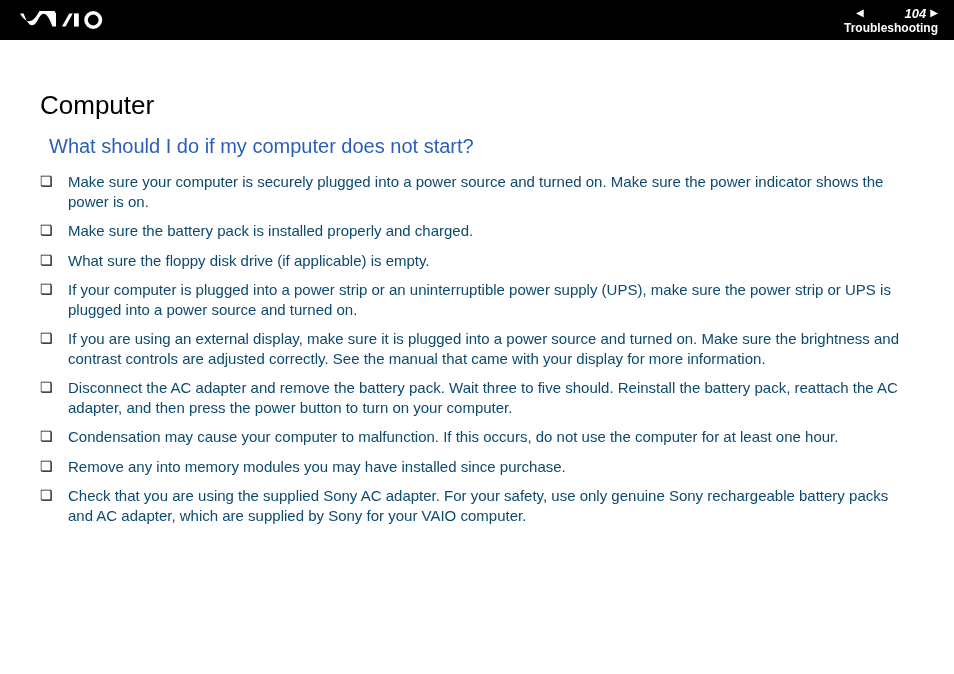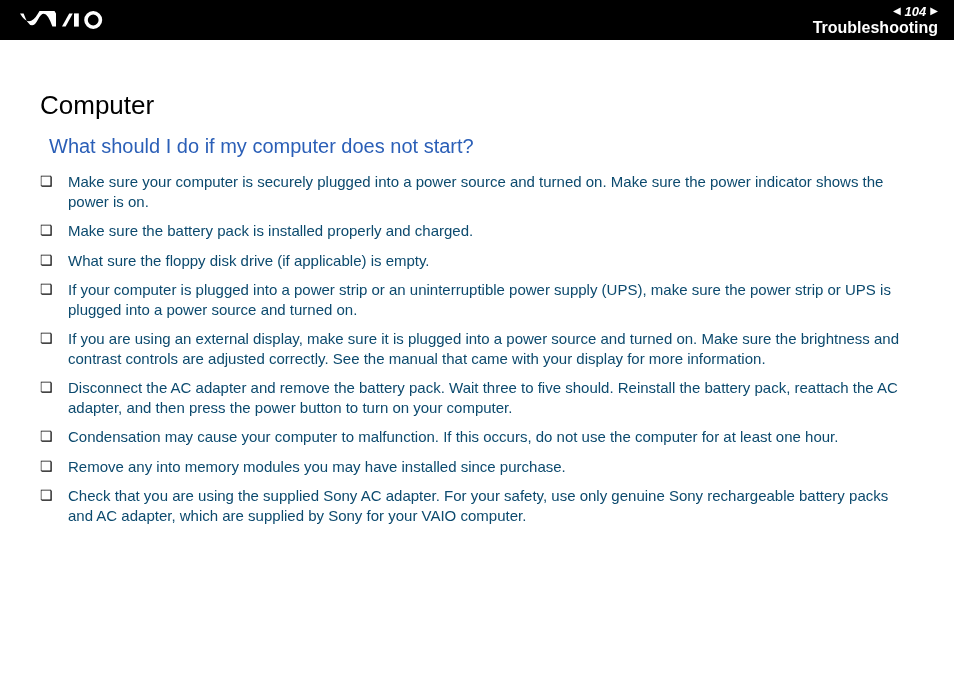--- a/index.html
+++ b/index.html
@@ -12,22 +12,22 @@
     align-items: center;
     justify-content: space-between;
     padding: 0 16px 0 20px;
     position: relative;
   }
   .logo { color: #fff; display: flex; align-items: center; }
   .logo svg { height: 18px; width: auto; }
   .header-right { display: flex; flex-direction: column; align-items: flex-end; color: #fff; line-height: 1; }
   .page-nav { display: flex; align-items: center; gap: 4px; margin-bottom: 2px; }
   .page-nav .arrow { font-size: 10px; }
-  .page-nav .num { font-size: 13px; font-style: italic; font-weight: bold; }
-  .section-label { font-size: 16px; font-weight: bold; }
+  .page-nav .num { font-size: 13px; font-style: italic; font-weight: bold; margin-left: 37px; }
+  .section-label { font-size: 12px; font-weight: bold; }
   .content {
     padding: 50px 40px 16px 40px;
     flex: 1;
     overflow: hidden;
   }
   .h1 { font-size: 26px; font-weight: 400; color: #000; margin-bottom: 14px; }
   .h2 { font-size: 20px; font-weight: 400; color: #2b5fb7; margin-bottom: 14px; margin-left: 9px; }
   ul.bullets { list-style: none; }
   ul.bullets li {
     position: relative;

